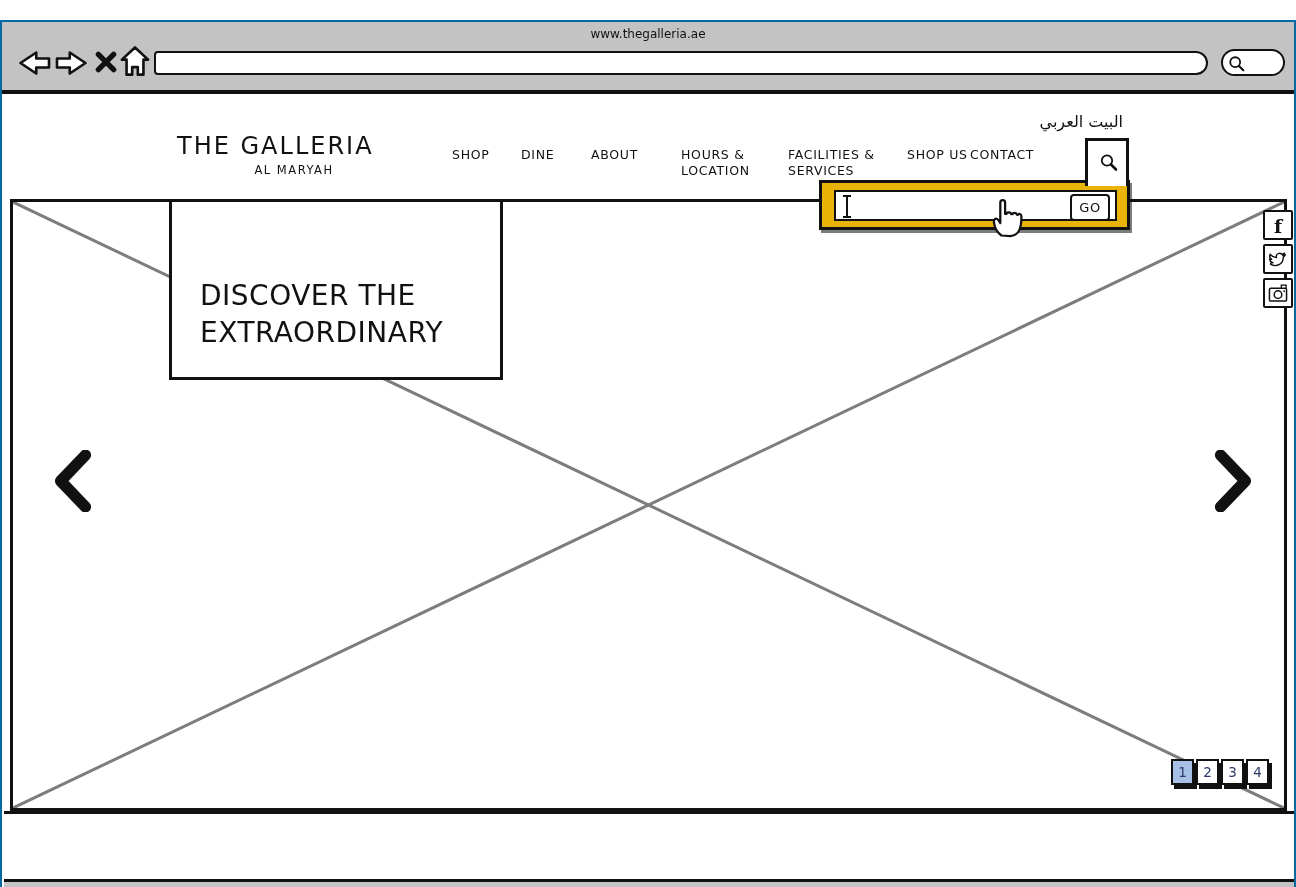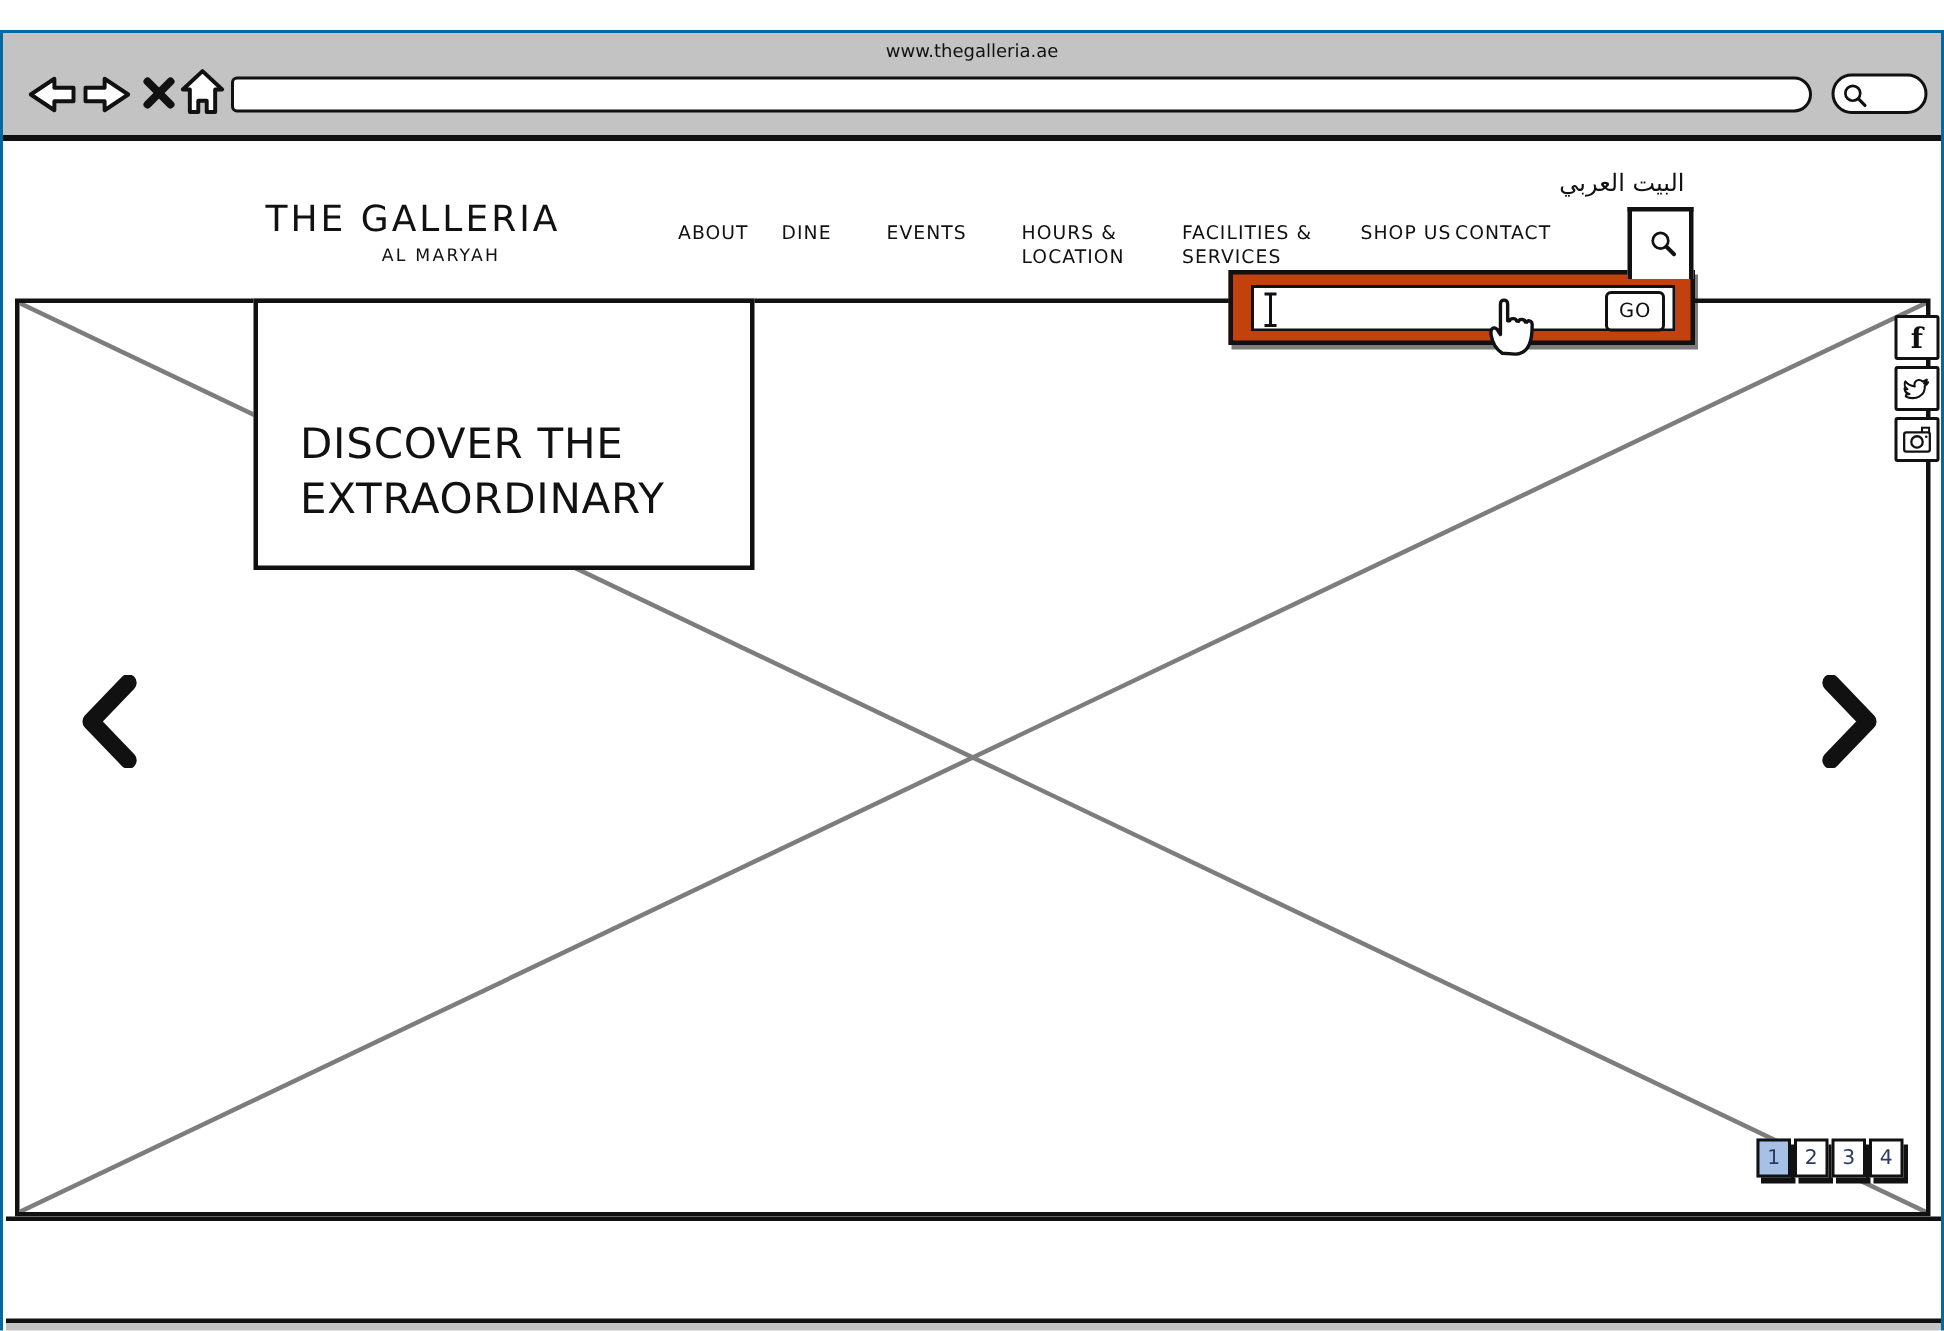--- a/index.html
+++ b/index.html
@@ -28,21 +28,21 @@
   .nav-item { position:absolute; top:125px; font-size:12.5px; line-height:16px; letter-spacing:0.7px; cursor:pointer; }
   .n1 { left:450px; } .n2 { left:519px; } .n3 { left:589px; }
   .n4 { left:679px; width:72px; } .n5 { left:786px; width:96px; }
   .n6 { left:905px; white-space:nowrap; } .n7 { left:968px; white-space:nowrap; }
   .lang-link { position:absolute; top:90px; right:171px; font-size:16px; direction:rtl; cursor:pointer; }
   .search-tab { position:absolute; left:1083px; top:116px; width:44px; height:48px; background:#fff;
                 border:3px solid #111; border-bottom:none; z-index:30; cursor:pointer; }
   .search-tab svg { position:absolute; left:11px; top:12px; }
 
   
-  .search-flyout { position:absolute; left:817px; top:158px; width:311px; height:50px; background:#c2410c;
+  .search-flyout { position:absolute; left:817px; top:158px; width:311px; height:50px; background:#eab308;
                    border:3px solid #111; z-index:25; box-shadow:2px 3px 0 rgba(17,17,17,0.55); }
   .flyout-input { position:absolute; left:12px; top:7px; width:283px; height:31px; background:#fff; border:2px solid #111; }
   .ibeam { position:absolute; left:10px; top:4px; width:2px; height:21px; background:#111; }
   .ibeam::before, .ibeam::after { content:""; position:absolute; left:-3px; width:8px; height:2px; background:#111; }
   .ibeam::before { top:-1px; } .ibeam::after { bottom:-1px; }
   .go-btn { position:absolute; right:17px; top:11px; width:40px; height:27px; background:#fff;
             border:2.5px solid #111; border-radius:4px; font-size:13px; letter-spacing:0.5px;
             font-family:inherit; color:#111; cursor:pointer; }
   .hand-cursor { position:absolute; left:986px; top:172px; z-index:40; }
 
@@ -108,23 +108,23 @@
         <line x1="12.2" y1="12.2" x2="17" y2="17" stroke="#111" stroke-width="2.4" stroke-linecap="round"></line>
       </svg>
     </span>
   </div>
 
   <div class="logo-wrap">
     <div class="logo-title">THE GALLERIA</div>
     <div class="logo-sub">AL MARYAH</div>
   </div>
 
-  <span class="nav-item n1">ABOUT</span>
+  <span class="nav-item n1">SHOP</span>
   <span class="nav-item n2">DINE</span>
-  <span class="nav-item n3">EVENTS</span>
+  <span class="nav-item n3">ABOUT</span>
   <span class="nav-item n4">HOURS &amp; LOCATION</span>
   <span class="nav-item n5">FACILITIES &amp; SERVICES</span>
   <span class="nav-item n6">SHOP US</span>
   <span class="nav-item n7">CONTACT</span>
 
   <span class="lang-link">البيت العربي</span>
 
   <span class="search-tab">
     <svg width="20" height="20" viewBox="0 0 20 20">
       <circle cx="8" cy="7.5" r="5.2" fill="none" stroke="#111" stroke-width="1.8"></circle>

